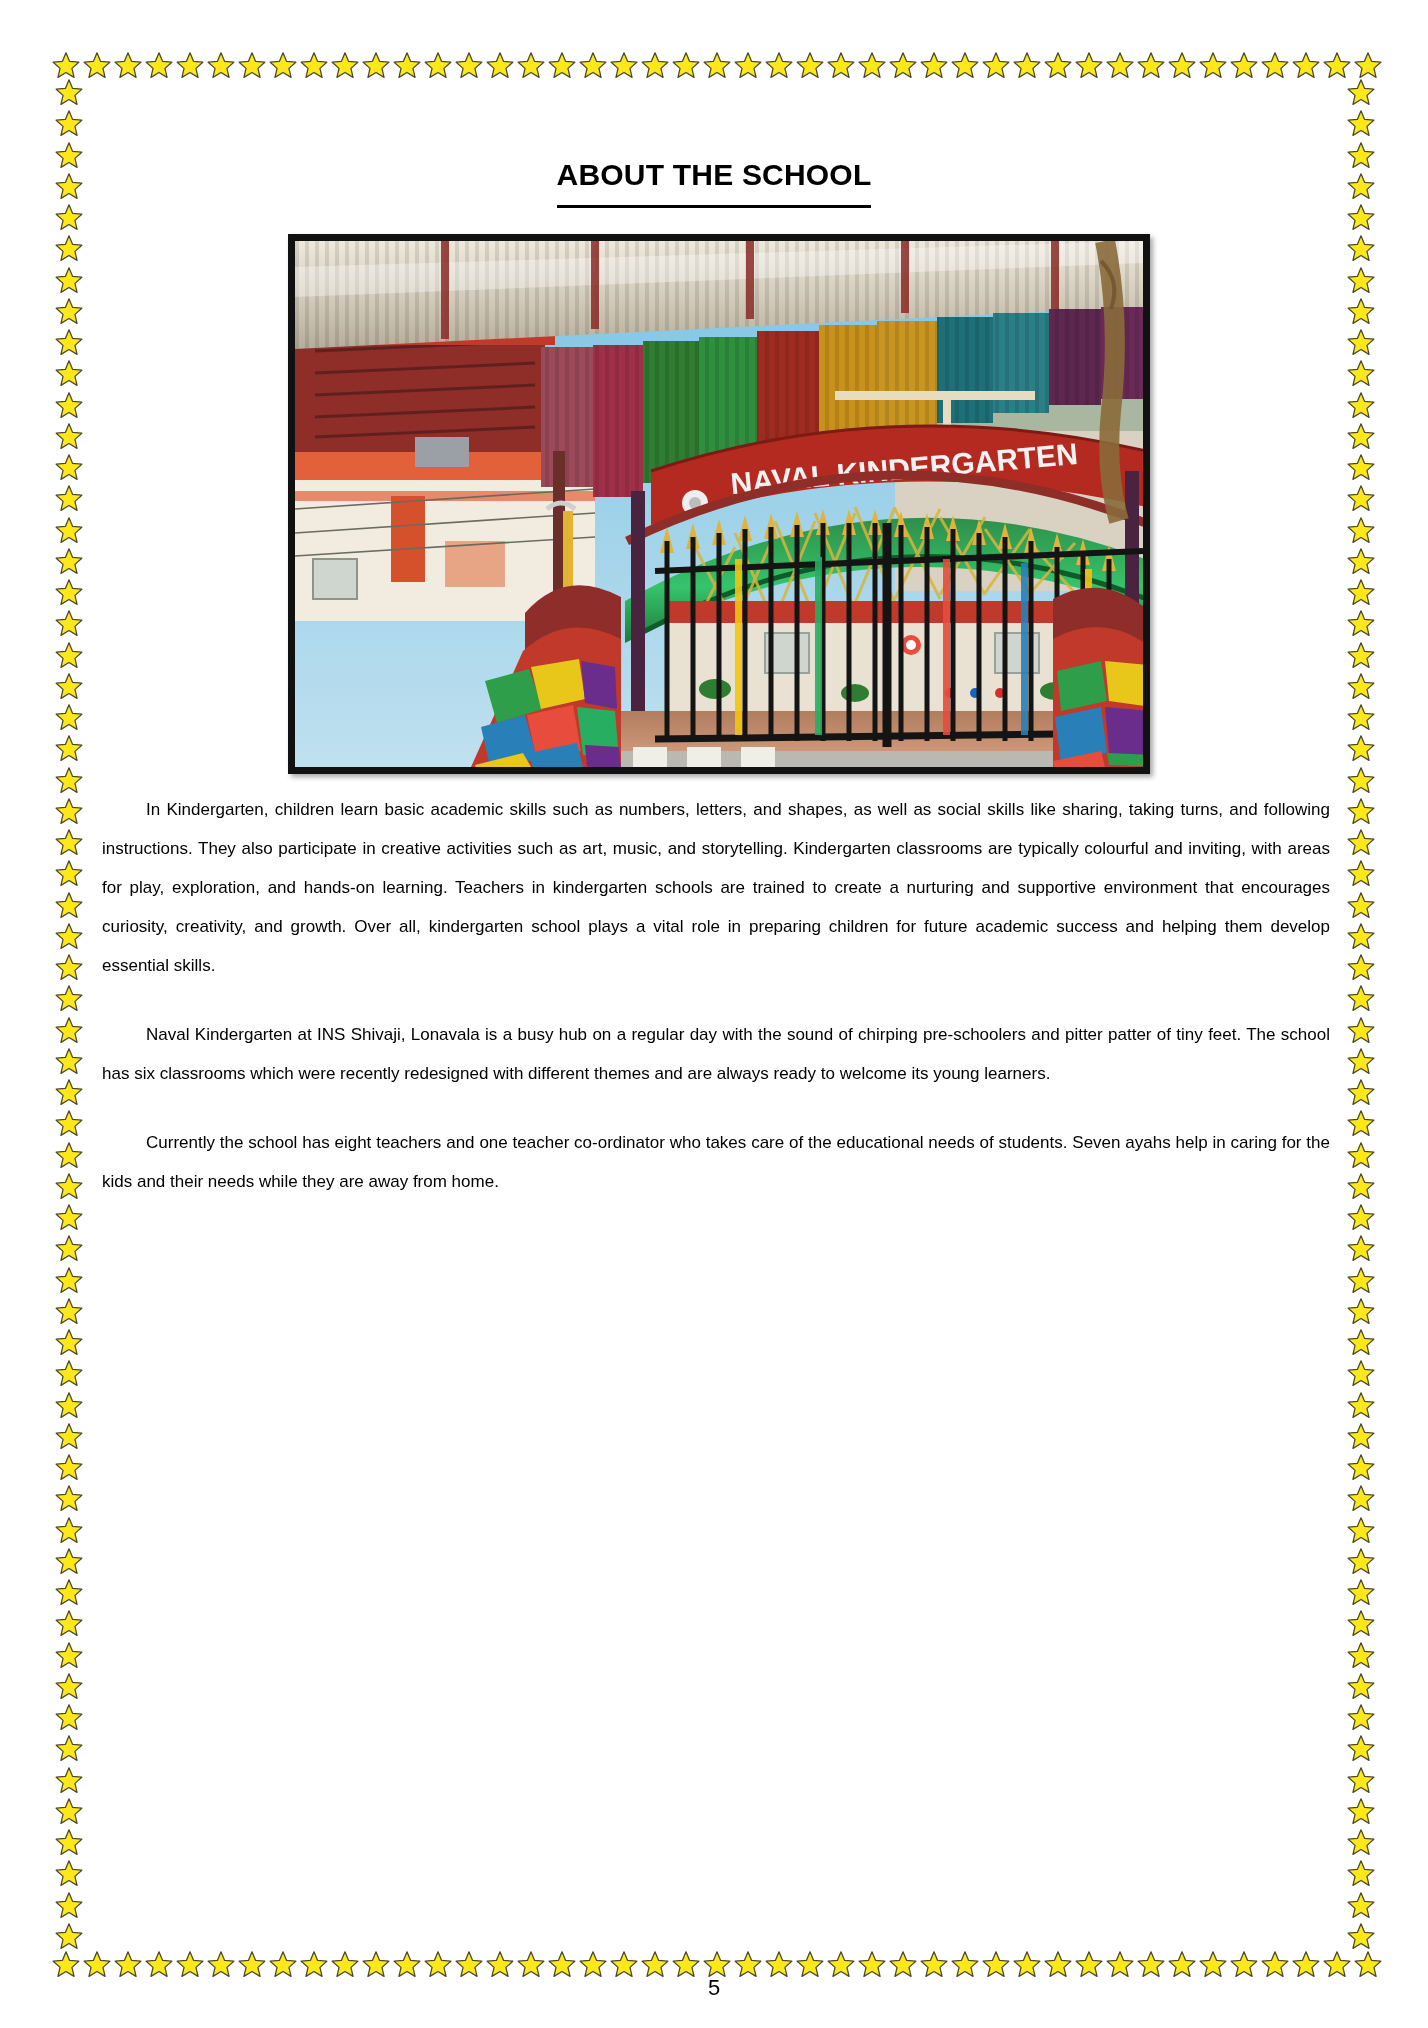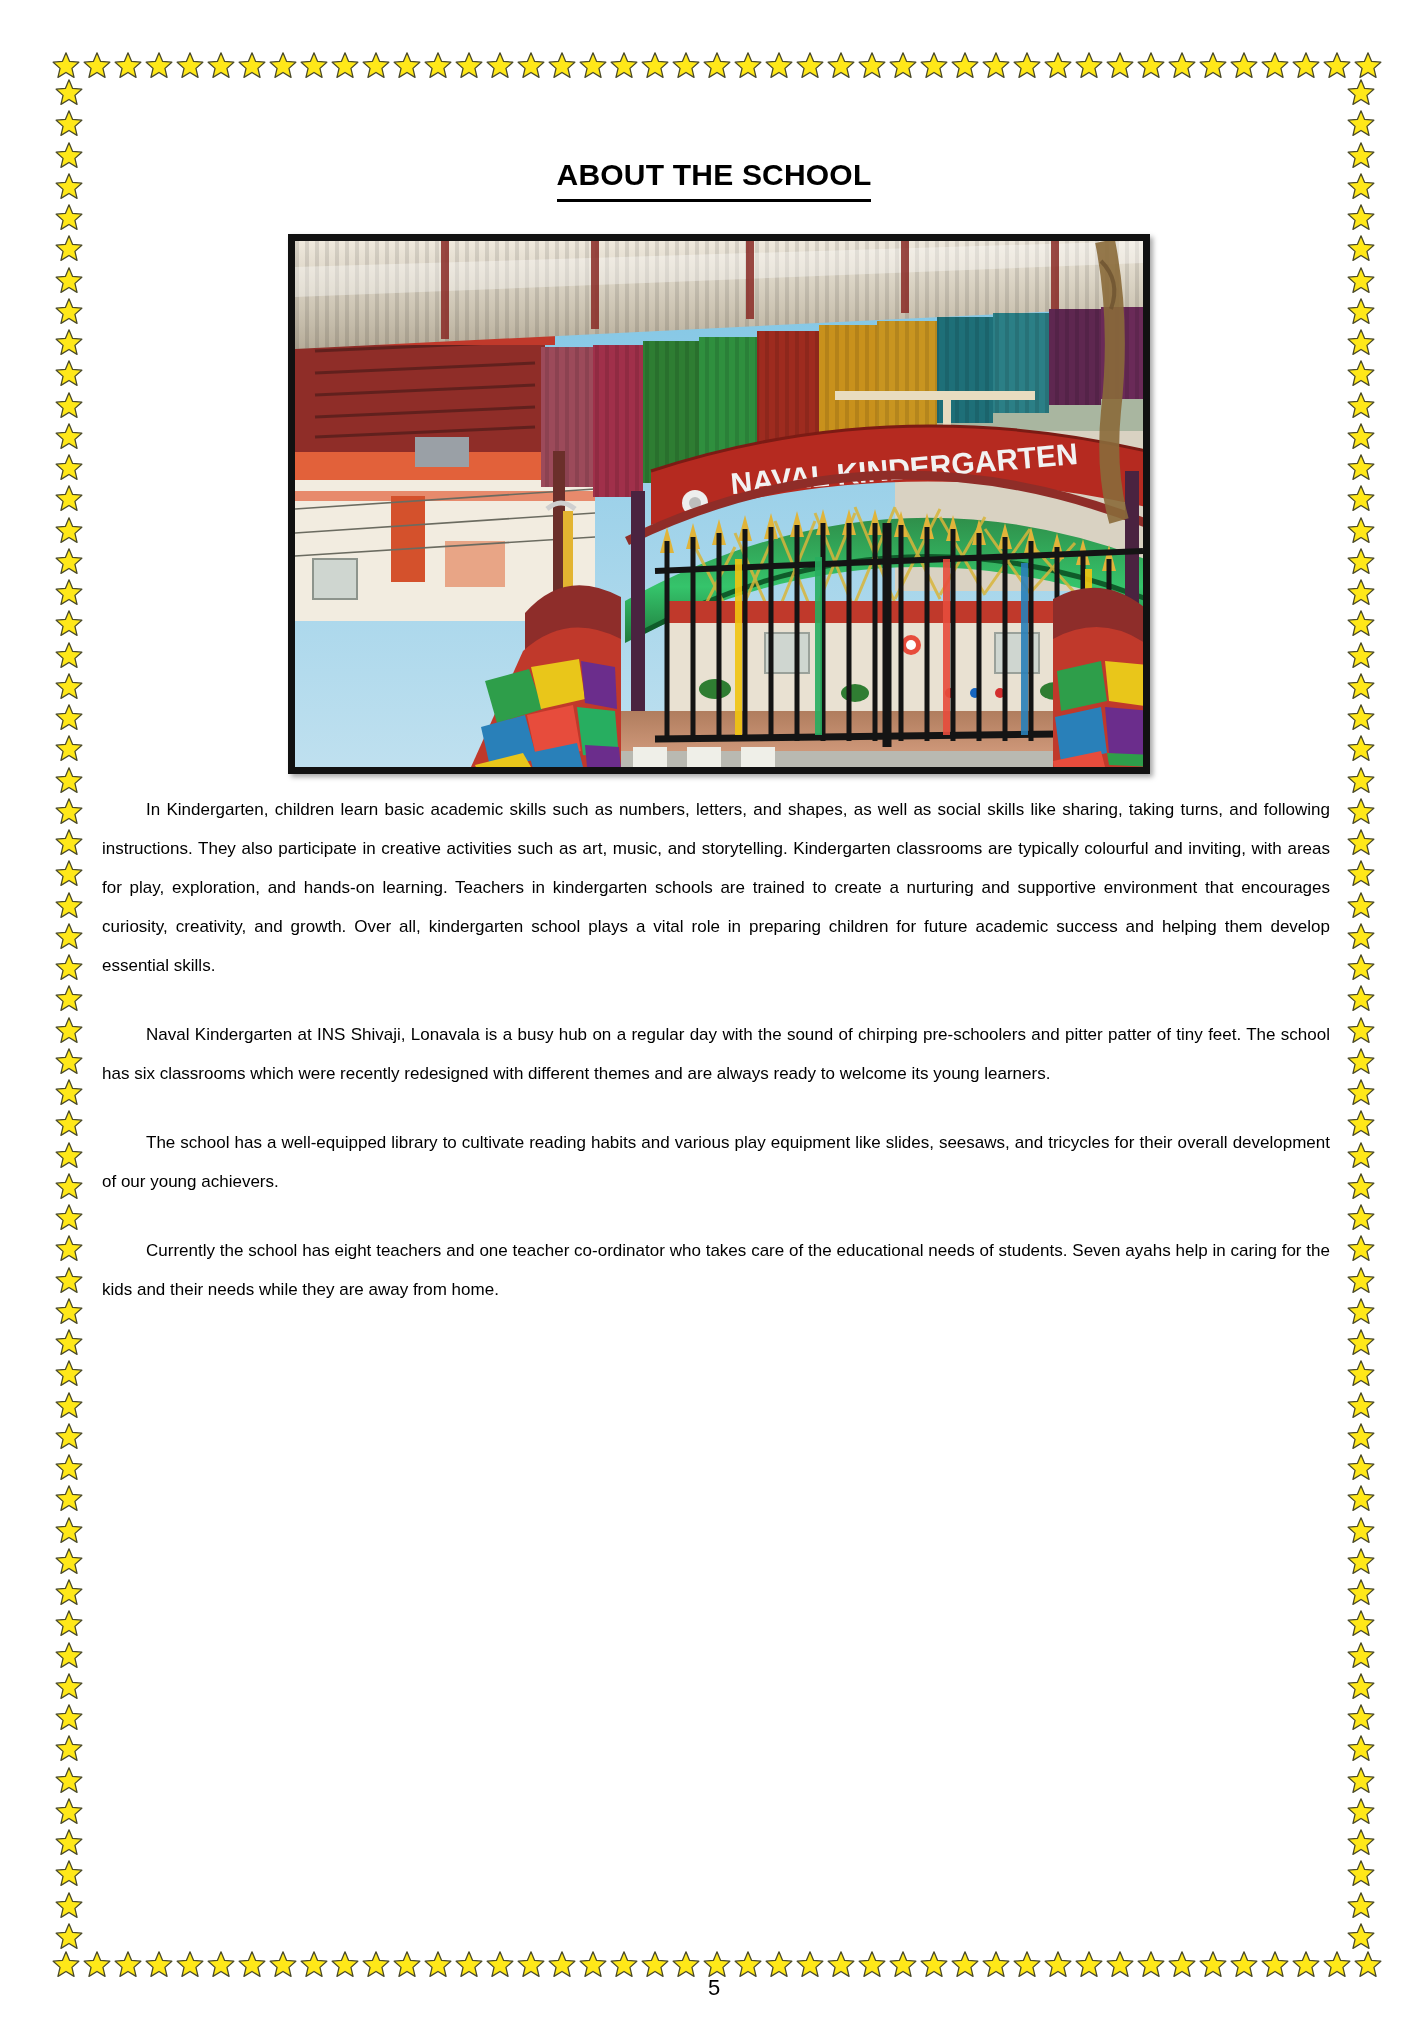--- a/index.html
+++ b/index.html
@@ -58,21 +58,21 @@
     top: 158px;
     left: 0;
     width: 1428px;
     text-align: center;
     font-size: 30px;
     font-weight: bold;
     letter-spacing: 0.2px;
   }
   .doc-title span {
     border-bottom: 3px solid #000;
-    padding-bottom: 8px;
+    padding-bottom: 14px;
   }
 
   
   .photo-wrap {
     position: absolute;
     top: 234px;
     left: 288px;
     width: 862px;
     height: 540px;
     background: #111;
@@ -1003,19 +1003,18 @@
         <g opacity="0.8">
           <path d="M806 20 q20 20 10 48" stroke="#6d5330" stroke-width="4" fill="none"></path>
         </g>
       </svg>
     </div>
   </div>
 
   <div class="body-text">
     <p class="para">In Kindergarten, children learn basic academic skills such as numbers, letters, and shapes, as well as social skills like sharing, taking turns, and following instructions. They also participate in creative activities such as art, music, and storytelling. Kindergarten classrooms are typically colourful and inviting, with areas for play, exploration, and hands-on learning. Teachers in kindergarten schools are trained to create a nurturing and supportive environment that encourages curiosity, creativity, and growth. Over all, kindergarten school plays a vital role in preparing children for future academic success and helping them develop essential skills.</p>
     <p class="para">Naval Kindergarten at INS Shivaji, Lonavala is a busy hub on a regular day with the sound of chirping pre-schoolers and pitter patter of tiny feet. The school has six classrooms which were recently redesigned with different themes and are always ready to welcome its young learners.</p>
-    <p class="para">The school has a well-equipped library to cultivate reading habits and various play equipment like slides, seesaws, and tricycles for their overall development of our young achievers.</p>
     <p class="para">Currently the school has eight teachers and one teacher co-ordinator who takes care of the educational needs of students. Seven ayahs help in caring for the kids and their needs while they are away from home.</p>
   </div>
 
   <div class="page-number">5</div>
 
 </div>
 
 </body></html>

